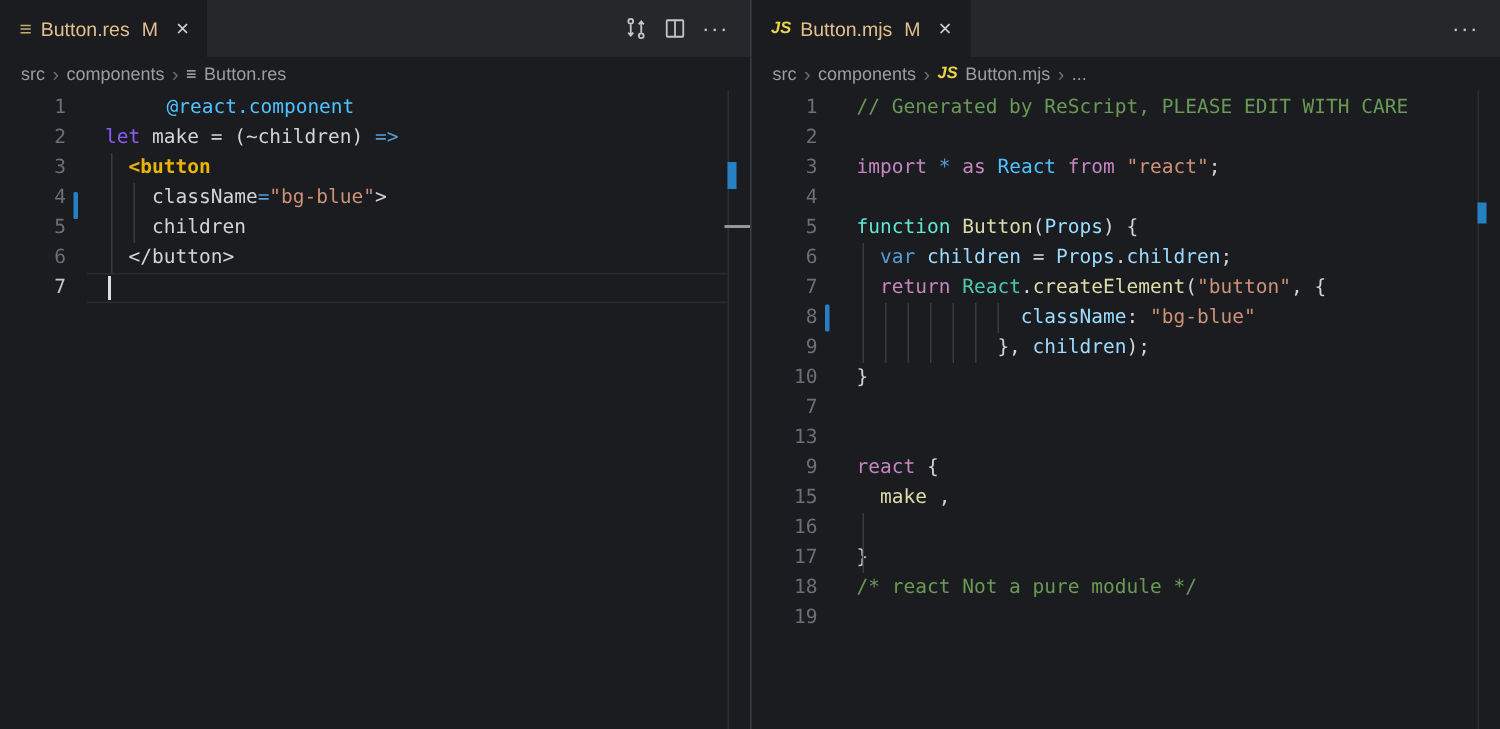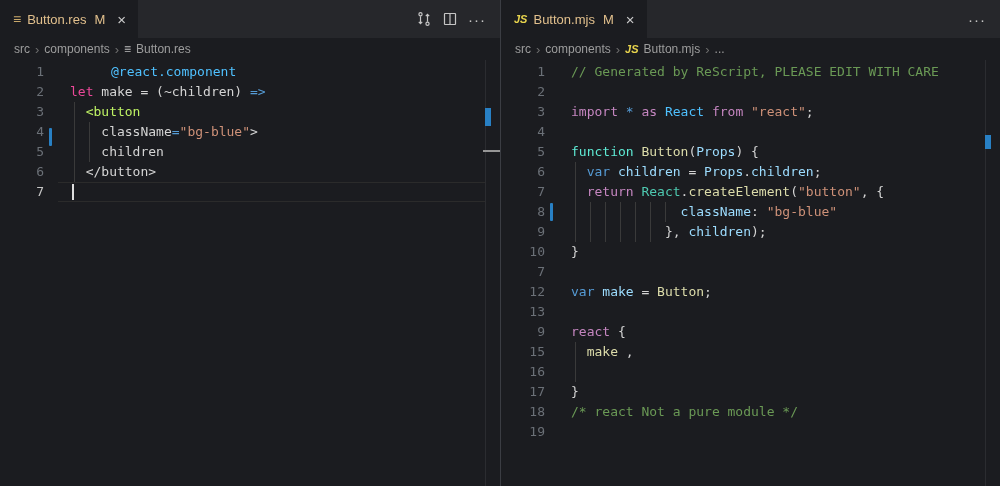--- a/index.html
+++ b/index.html
@@ -89,22 +89,22 @@
       <span class="bc">src</span>
       <span class="bsep">›</span>
       <span class="bc">components</span>
       <span class="bsep">›</span>
       <span class="ficon res">≡</span>
       <span class="bc">Button.res</span>
     </div>
 
     <div class="code">
         <div class="code-line"><span class="ln">1</span><span class="ct"><span style="color: rgb(79, 193, 255); margin-left: 41px;">@react.component</span></span></div>
-        <div class="code-line"><span class="ln">2</span><span class="ct"><span style="color: #ec4899;">let</span><span style="color: rgb(212, 212, 212);"> make = (~children) </span><span style="color: rgb(86, 156, 214);">=&gt;</span></span></div>
-        <div class="code-line"><span class="ln">3</span><span class="ct"><span style="color: #bef264;">  &lt;button</span></span></div>
+        <div class="code-line"><span class="ln">2</span><span class="ct"><span style="color: #8b5cf6;">let</span><span style="color: rgb(212, 212, 212);"> make = (~children) </span><span style="color: rgb(86, 156, 214);">=&gt;</span></span></div>
+        <div class="code-line"><span class="ln">3</span><span class="ct"><span style="color: #eab308; font-weight: bold;">  &lt;button</span></span></div>
         <div class="code-line"><span class="ln">4</span><span class="ct"><span style="color: rgb(212, 212, 212);">    className</span><span style="color: rgb(86, 156, 214);">=</span><span style="color: rgb(206, 145, 120);">"bg-blue"</span><span style="color: rgb(212, 212, 212);">&gt;</span></span></div>
         <div class="code-line"><span class="ln">5</span><span class="ct"><span style="color: rgb(212, 212, 212);">    children</span></span></div>
         <div class="code-line"><span class="ln">6</span><span class="ct"><span style="color: rgb(212, 212, 212);">  &lt;/button&gt;</span></span></div>
         <div class="code-line"><span class="ln active">7</span><span class="ct"></span></div>
       </div>
 
     <div class="deco guide" style="left:74px; top:102px; height:80px;"></div>
     <div class="deco guide" style="left:89px; top:122px; height:40px;"></div>
     <div class="deco gutter-mod" style="left:49px; top:128px; height:18px;"></div>
     <div class="deco curline" style="left:58px; top:182px; width:427px; height:20px;"></div>
@@ -143,21 +143,20 @@
         <div class="code-line"><span class="ln">2</span><span class="ct"></span></div>
         <div class="code-line"><span class="ln">3</span><span class="ct"><span style="color: rgb(197, 134, 192);">import</span><span style="color: rgb(212, 212, 212);"> </span><span style="color: rgb(86, 156, 214);">*</span><span style="color: rgb(212, 212, 212);"> </span><span style="color: rgb(197, 134, 192);">as</span><span style="color: rgb(212, 212, 212);"> </span><span style="color: rgb(79, 193, 255);">React</span><span style="color: rgb(212, 212, 212);"> </span><span style="color: rgb(197, 134, 192);">from</span><span style="color: rgb(212, 212, 212);"> </span><span style="color: rgb(206, 145, 120);">"react"</span><span style="color: rgb(212, 212, 212);">;</span></span></div>
         <div class="code-line"><span class="ln">4</span><span class="ct"></span></div>
         <div class="code-line"><span class="ln">5</span><span class="ct"><span style="color: #5eead4;">function</span><span style="color: rgb(212, 212, 212);"> </span><span style="color: rgb(220, 220, 170);">Button</span><span style="color: rgb(212, 212, 212);">(</span><span style="color: rgb(156, 220, 254);">Props</span><span style="color: rgb(212, 212, 212);">) {</span></span></div>
         <div class="code-line"><span class="ln">6</span><span class="ct"><span style="color: rgb(212, 212, 212);">  </span><span style="color: rgb(86, 156, 214);">var</span><span style="color: rgb(212, 212, 212);"> </span><span style="color: rgb(156, 220, 254);">children</span><span style="color: rgb(212, 212, 212);"> = </span><span style="color: rgb(156, 220, 254);">Props</span><span style="color: rgb(212, 212, 212);">.</span><span style="color: rgb(156, 220, 254);">children</span><span style="color: rgb(212, 212, 212);">;</span></span></div>
         <div class="code-line"><span class="ln">7</span><span class="ct"><span style="color: rgb(212, 212, 212);">  </span><span style="color: rgb(197, 134, 192);">return</span><span style="color: rgb(212, 212, 212);"> </span><span style="color: rgb(78, 201, 176);">React</span><span style="color: rgb(212, 212, 212);">.</span><span style="color: rgb(220, 220, 170);">createElement</span><span style="color: rgb(212, 212, 212);">(</span><span style="color: rgb(206, 145, 120);">"button"</span><span style="color: rgb(212, 212, 212);">, {</span></span></div>
         <div class="code-line"><span class="ln">8</span><span class="ct"><span style="color: rgb(212, 212, 212);">              </span><span style="color: rgb(156, 220, 254);">className</span><span style="color: rgb(212, 212, 212);">: </span><span style="color: rgb(206, 145, 120);">"bg-blue"</span></span></div>
         <div class="code-line"><span class="ln">9</span><span class="ct"><span style="color: rgb(212, 212, 212);">            }, </span><span style="color: rgb(156, 220, 254);">children</span><span style="color: rgb(212, 212, 212);">);</span></span></div>
         <div class="code-line"><span class="ln">10</span><span class="ct"><span style="color: rgb(212, 212, 212);">}</span></span></div>
         <div class="code-line"><span class="ln">7</span><span class="ct"></span></div>
-        <div class="code-line"><span class="ln">12</span><span class="ct"><span style="color: rgb(86, 156, 214);">var</span><span style="color: rgb(212, 212, 212);"> </span><span style="color: rgb(156, 220, 254);">make</span><span style="color: rgb(212, 212, 212);"> = </span><span style="color: rgb(220, 220, 170);">Button</span><span style="color: rgb(212, 212, 212);">;</span></span></div>
         <div class="code-line"><span class="ln">13</span><span class="ct"></span></div>
         <div class="code-line"><span class="ln">9</span><span class="ct"><span style="color: rgb(197, 134, 192);">react</span><span style="color: rgb(212, 212, 212);"> {</span></span></div>
         <div class="code-line"><span class="ln">15</span><span class="ct"><span style="color: rgb(212, 212, 212);">  </span><span style="color: rgb(220, 220, 170);">make</span><span style="color: rgb(212, 212, 212);"> ,</span></span></div>
         <div class="code-line"><span class="ln">16</span><span class="ct"></span></div>
         <div class="code-line"><span class="ln">17</span><span class="ct"><span style="color: rgb(212, 212, 212);">}</span></span></div>
         <div class="code-line"><span class="ln">18</span><span class="ct"><span style="color: rgb(106, 153, 85);">/* react Not a pure module */</span></span></div>
         <div class="code-line"><span class="ln">19</span><span class="ct"></span></div>
       </div>
 
     <div class="deco guide" style="left:74px; top:162px; height:80px;"></div>

